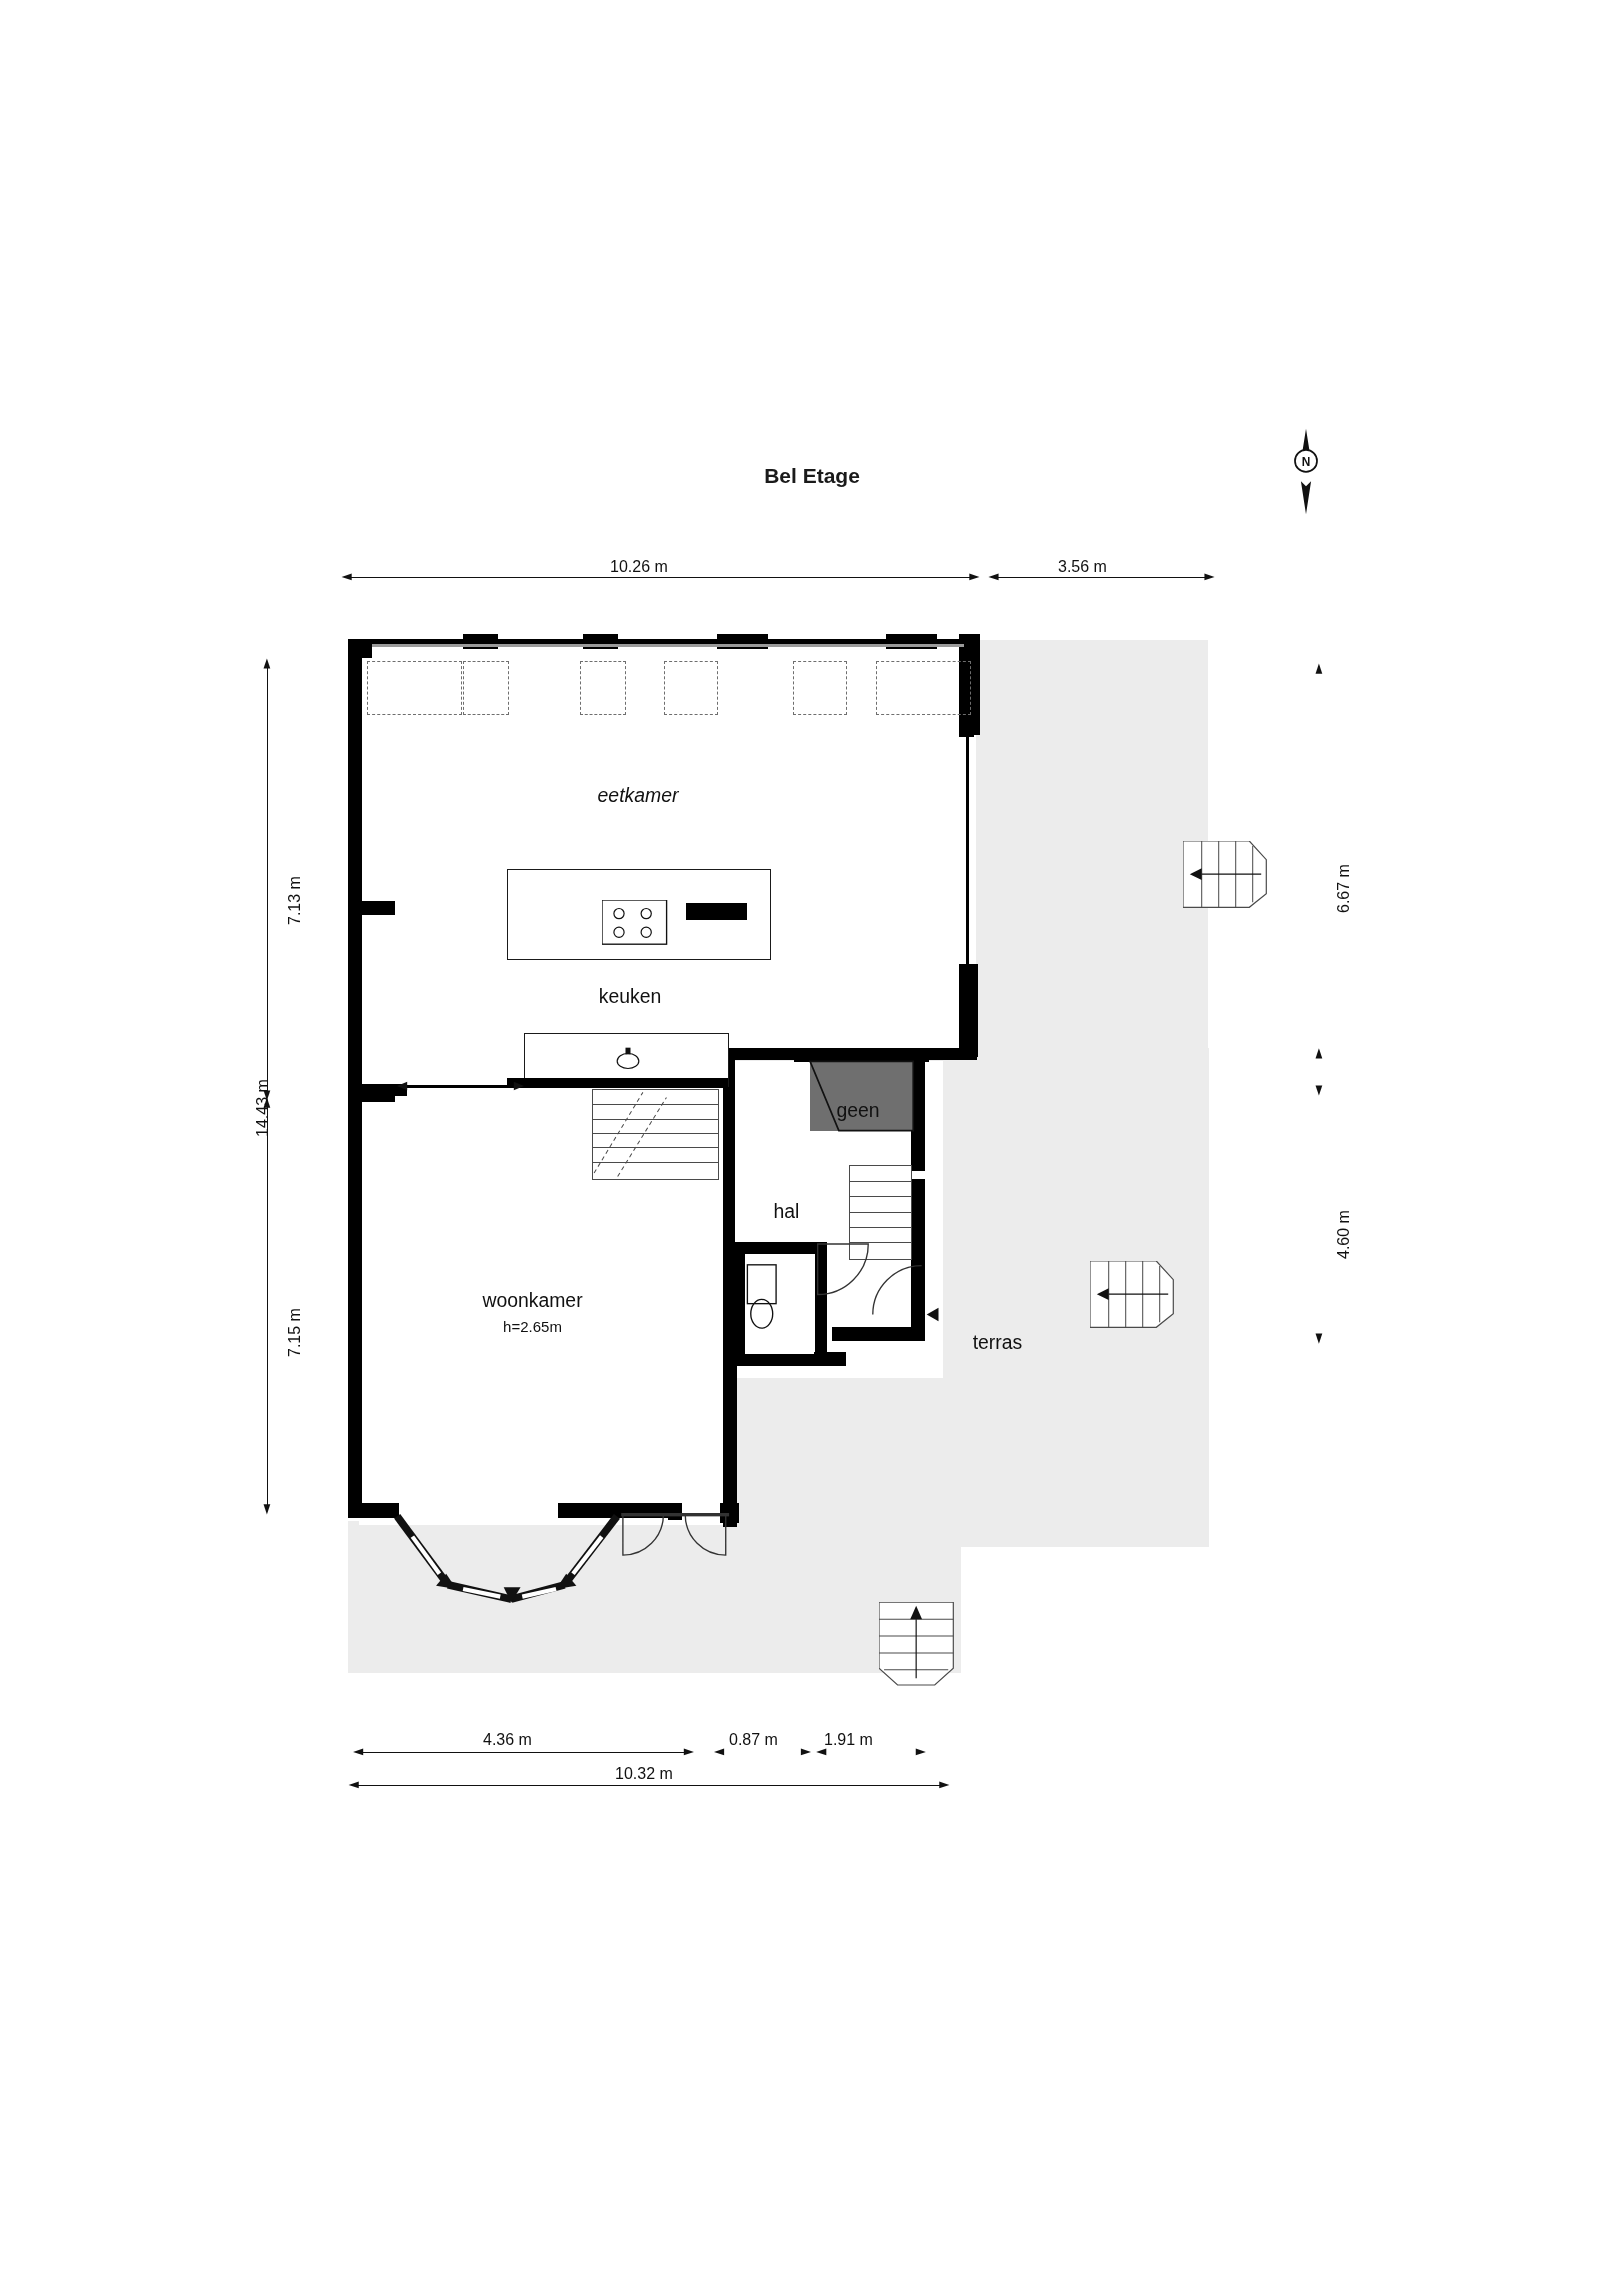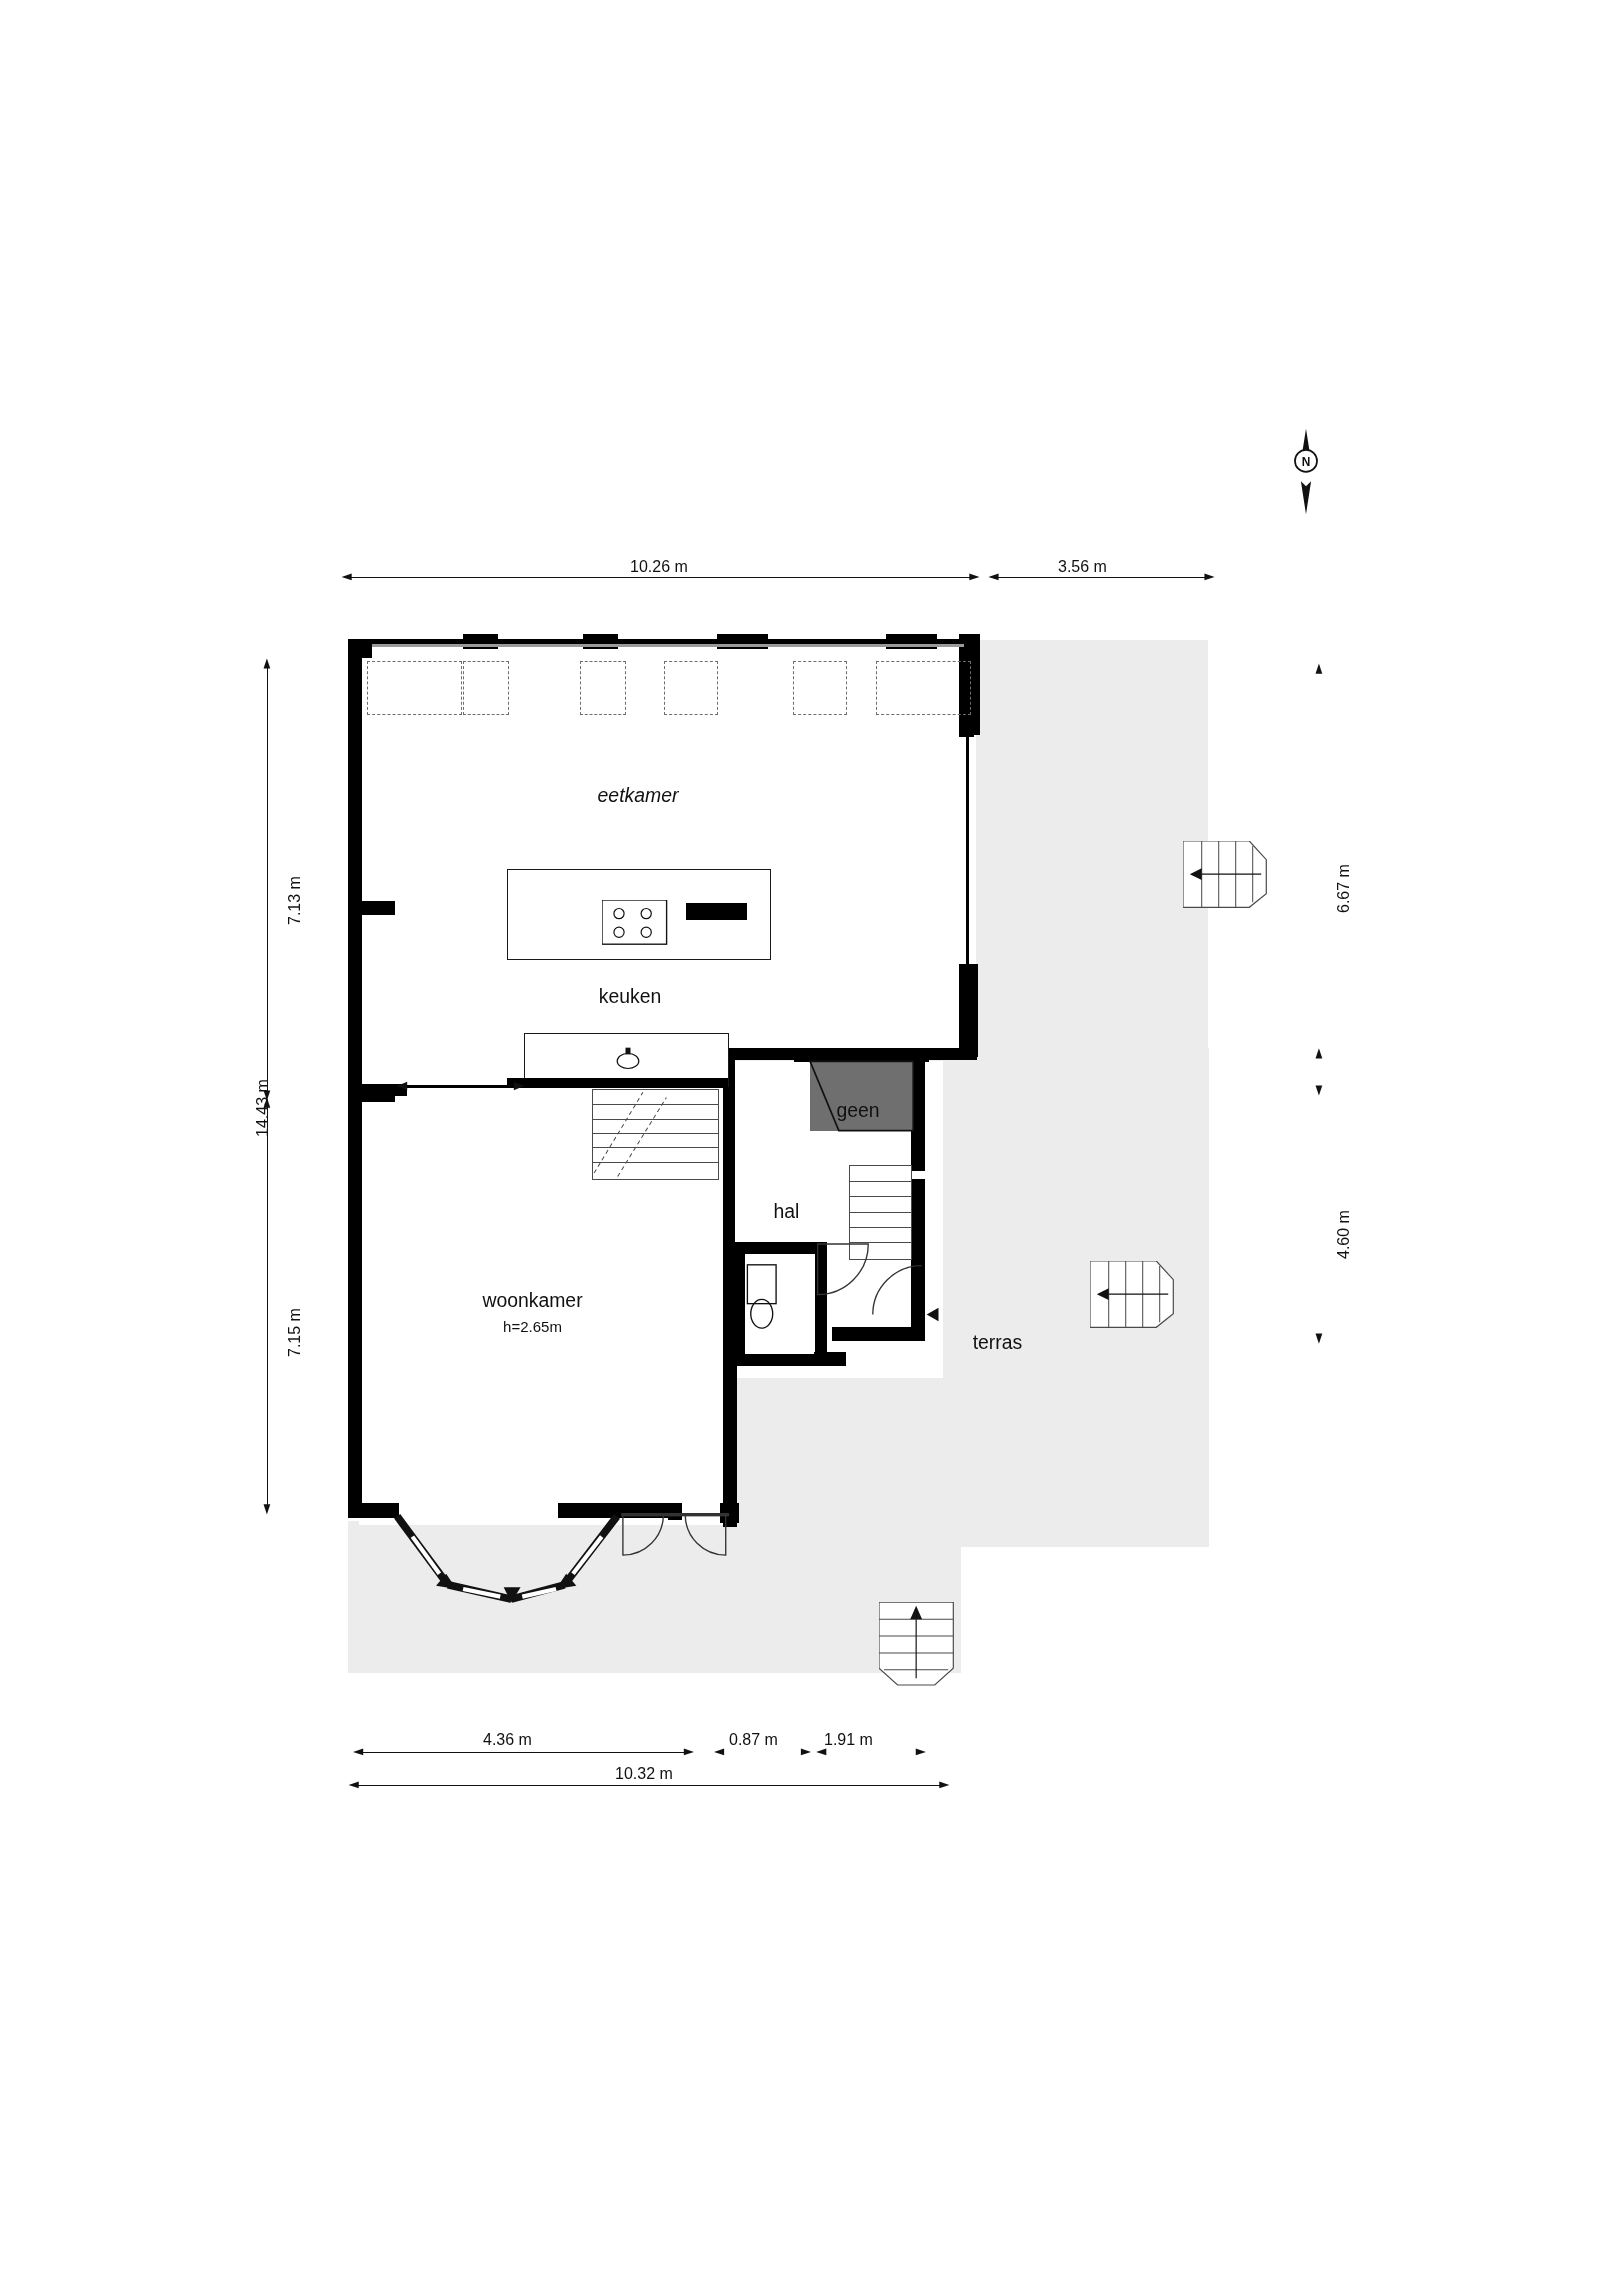--- a/index.html
+++ b/index.html
@@ -33,40 +33,41 @@
   .stairbox{position:absolute;border:1.3px solid #4a4a4a;background:#fff;}
   .stairbox .st{position:absolute;left:0;right:0;height:0;border-top:1.3px solid #4a4a4a;}
   .fixture{position:absolute;border:1.7px solid #1a1a1a;background:#fff;}
   .kastfill{position:absolute;background:#6f6f6f;}
   .arrowline{position:absolute;background:#111;height:0.8px;}
 </style>
 </head>
 <body>
 
 <div id="title-block">
+  <div class="line2">Bel Etage</div>
 </div>
 
 <div id="compass">
   <svg width="68" height="89" viewBox="0 0 80 105">
     <polygon points="40,2 46,40 40,34 34,40" fill="#111"></polygon>
     <polygon points="40,103 34,64 40,70 46,64" fill="#111"></polygon>
     <polygon points="40,34 46,40 40,52 34,40" fill="#fff" stroke="#111" stroke-width="1"></polygon>
     <circle cx="40" cy="40" r="13" fill="#fff" stroke="#111" stroke-width="2"></circle>
     <text x="40" y="46" font-family="Liberation Sans, sans-serif" font-size="14" font-weight="bold" text-anchor="middle" fill="#111">N</text>
   </svg>
 </div>
 
 <div id="plan">
 
   <div class="arrowline" style="left:347px;top:577px;width:625px;"></div>
   <svg style="position:absolute;left:341px;top:571px;" width="639" height="13.5" viewBox="0 0 756 16">
     <polygon points="0,7 12,3 12,11" fill="#111"></polygon>
       <polygon points="756,7 744,3 744,11" fill="#111"></polygon>
   </svg>
-  <div class="dimlabel" style="left:630px;top:558px;text-align:center;">10.26 m</div>
+  <div class="dimlabel" style="left:610px;top:558px;text-align:center;">10.26 m</div>
 
   <div class="arrowline" style="left:993px;top:577px;width:216px;"></div>
   <svg style="position:absolute;left:988px;top:571px;" width="227" height="13.5" viewBox="0 0 268 16">
     <polygon points="0,7 12,3 12,11" fill="#111"></polygon>
       <polygon points="268,7 256,3 256,11" fill="#111"></polygon>
   </svg>
   <div class="dimlabel" style="left:1058px;top:558px;">3.56 m</div>
 
   <div class="arrowline" style="left:267px;top:663px;width:0.8px;height:431px;background:#111;"></div>
   <svg style="position:absolute;left:261px;top:658px;" width="13.5" height="443" viewBox="0 0 16 524">

